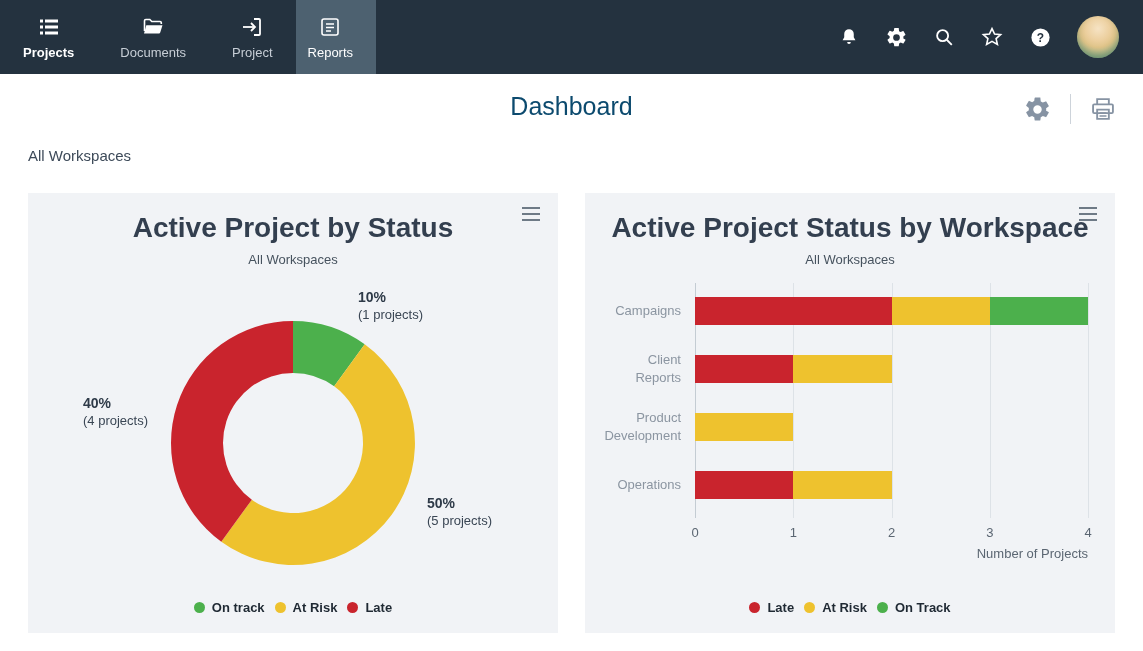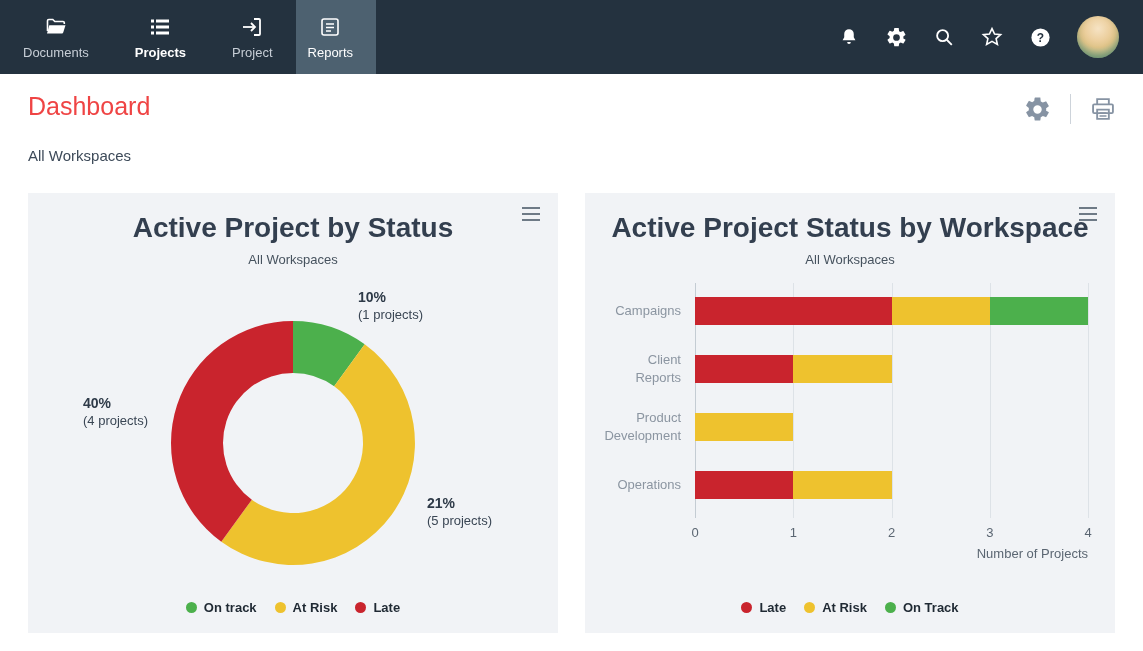--- a/index.html
+++ b/index.html
@@ -16,21 +16,21 @@
   .nav-spacer { flex:1; }
   .nav-right { display:flex; align-items:center; gap:25px; padding-right:24px; }
   .nav-icon { cursor:pointer; display:flex; align-items:center; }
   .avatar { width:42px; height:42px; border-radius:50%; cursor:pointer;
     background:
       radial-gradient(circle at 50% 30%, #f6e3c4 0%, #eccf9e 34%, #dfc489 52%, #9db98f 78%, #6f9d84 100%);
     box-shadow: inset 0 -4px 6px rgba(40,80,60,.35); }
 
   
   .page-header { position:relative; padding:18px 28px 0 28px; }
-  .page-title { font-size:25px; font-weight:500; color:#ef4444; }
+  .page-title { font-size:25px; font-weight:500; color:#0c4a6e;text-align:center; }
   .workspace-filter { margin-top:26px; font-size:15px; color:#3d4a59; }
   .header-tools { position:absolute; right:26px; top:20px; display:flex; align-items:center; gap:18px; }
   .header-tools .vdiv { width:1px; height:30px; background:#cdd3da; }
   .tool-btn { cursor:pointer; display:flex; align-items:center; }
 
   
   .cards { display:flex; gap:27px; padding:29px 28px 0 28px; }
   .card { position:relative; width:530px; height:440px; background:#f1f3f6; }
   .card-title { margin-top:19px; text-align:center; font-size:28px; font-weight:bold; color:#333f4f; }
   .card-subtitle { margin-top:8px; text-align:center; font-size:13px; color:#46525e; }
@@ -41,21 +41,21 @@
   
   .donut-svg { position:absolute; left:50%; top:127px; transform:translateX(-50%); }
   .donut-label { position:absolute; font-size:13px; color:#3a4654; line-height:1.25; }
   .donut-label b { display:block; font-size:14px; color:#2e3a48; }
   .donut-label.green { left:330px; top:96px; }
   .donut-label.red { left:55px; top:202px; }
   .donut-label.yellow { left:399px; top:302px; }
 
   
   .legend { position:absolute; bottom:18px; left:0; width:100%;
-    display:flex; justify-content:center; gap:18px; }
+    display:flex; justify-content:center; gap:10px; }
   .legend-item { display:flex; align-items:center; gap:7px; font-size:13px; font-weight:600; color:#1f2933; }
   .legend-dot { width:11px; height:11px; border-radius:50%; }
 
   
   .cat-col { position:absolute; left:18px; top:90px; width:78px; height:235px; }
   .cat-label { position:absolute; right:0; width:100%; transform:translateY(-50%);
     text-align:right; font-size:13px; color:#8b95a1; line-height:1.35; }
   .bar-plot { position:absolute; left:110px; top:90px; width:393px; height:235px; }
   .gridline { position:absolute; top:0; bottom:0; width:1px; background:#dde2e7; }
   .gridline.zero { background:#c4ccd3; }
@@ -63,41 +63,41 @@
   .bar-seg { height:100%; }
   .x-axis { position:absolute; left:110px; top:332px; width:393px; height:44px; }
   .tick { position:absolute; top:0; transform:translateX(-50%); font-size:13px; color:#5b6672; }
   .x-label { position:absolute; top:21px; right:0; width:100%; text-align:right;
     font-size:13px; color:#5b6672; }
 </style>
 </head>
 <body>
 
 <nav class="nav">
-  <div class="nav-tab">
-    <span>
-      <svg width="24" height="24" viewBox="0 0 24 24">
-        <path d="M3.5 16V5.8A1.3 1.3 0 0 1 4.8 4.5h4l2 2H19a1.3 1.3 0 0 1 1.3 1.3V9" fill="none" stroke="#fff" stroke-width="1.6"></path>
-        <path d="M5.3 10.2h16.2l-2.3 7.4a1.3 1.3 0 0 1-1.2.9H3L5.3 10.2z" fill="#fff"></path>
-      </svg>
-    </span>
-    <span>Documents</span>
-  </div>
   <div class="nav-tab bold">
     <span>
       <svg width="24" height="24" viewBox="0 0 24 24" fill="#fff">
         <rect x="3" y="4.5" width="3" height="3"></rect>
           <rect x="8" y="4.5" width="13" height="3"></rect>
         <rect x="3" y="10.5" width="3" height="3"></rect>
           <rect x="8" y="10.5" width="13" height="3"></rect>
         <rect x="3" y="16.5" width="3" height="3"></rect>
           <rect x="8" y="16.5" width="13" height="3"></rect>
       </svg>
     </span>
     <span>Projects</span>
+  </div>
+  <div class="nav-tab">
+    <span>
+      <svg width="24" height="24" viewBox="0 0 24 24">
+        <path d="M3.5 16V5.8A1.3 1.3 0 0 1 4.8 4.5h4l2 2H19a1.3 1.3 0 0 1 1.3 1.3V9" fill="none" stroke="#fff" stroke-width="1.6"></path>
+        <path d="M5.3 10.2h16.2l-2.3 7.4a1.3 1.3 0 0 1-1.2.9H3L5.3 10.2z" fill="#fff"></path>
+      </svg>
+    </span>
+    <span>Documents</span>
   </div>
   <div class="nav-tab">
     <span>
       <svg width="24" height="24" viewBox="0 0 24 24" fill="none" stroke="#fff" stroke-width="1.8">
         <path d="M14 4h5a1 1 0 0 1 1 1v14a1 1 0 0 1-1 1h-5"></path>
         <path d="M3 12h12"></path>
           <path d="M11 8l4 4-4 4"></path>
       </svg>
     </span>
     <span>Project</span>
@@ -187,21 +187,21 @@
 
     <div class="donut-label green">
       <b>10%</b>
       <span>(1 projects)</span>
     </div>
     <div class="donut-label red">
       <b>40%</b>
       <span>(4 projects)</span>
     </div>
     <div class="donut-label yellow">
-      <b>21%</b>
+      <b>50%</b>
       <span>(5 projects)</span>
     </div>
 
     <div class="legend">
         <span class="legend-item">
           <span class="legend-dot" style="background: rgb(76, 176, 76);"></span>
           <span>On track</span>
         </span>
         <span class="legend-item">
           <span class="legend-dot" style="background: rgb(238, 194, 46);"></span>

